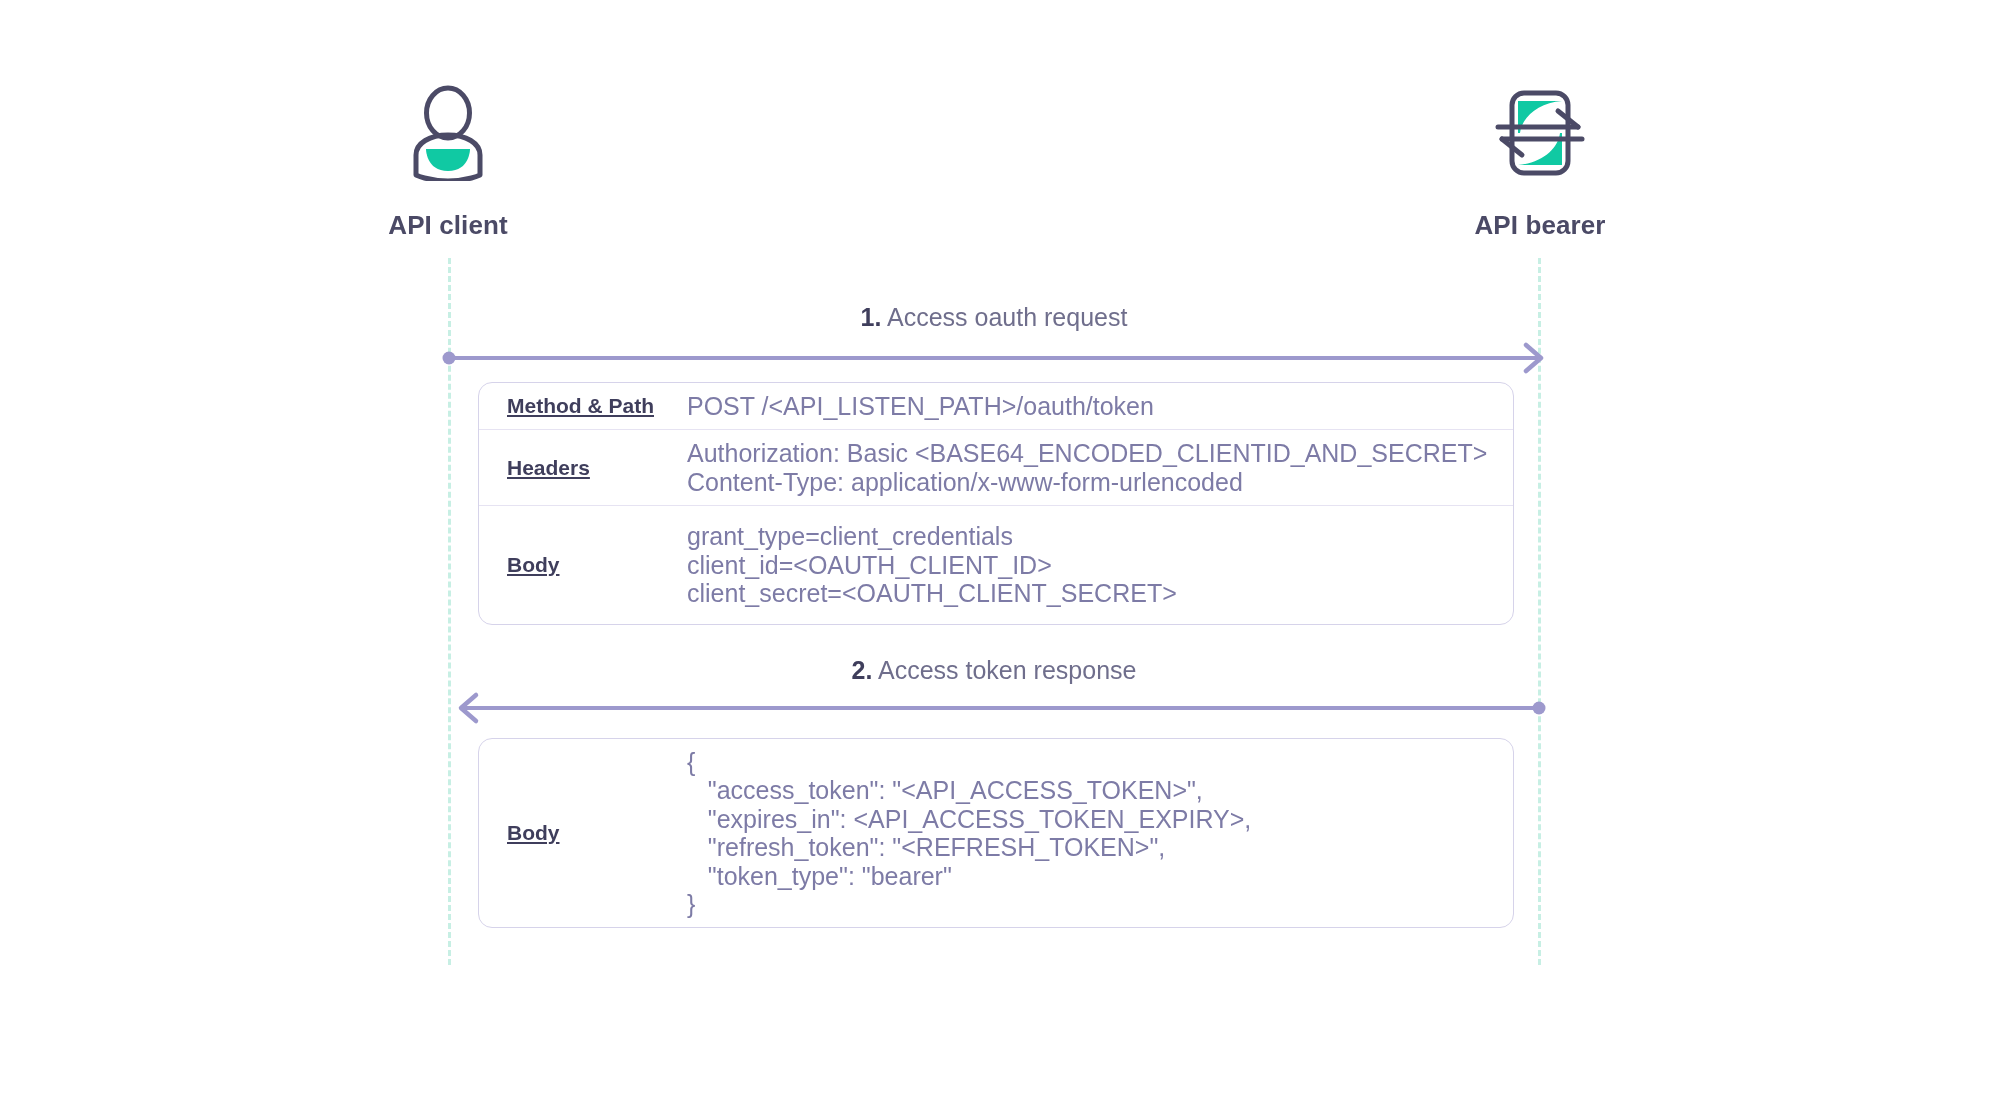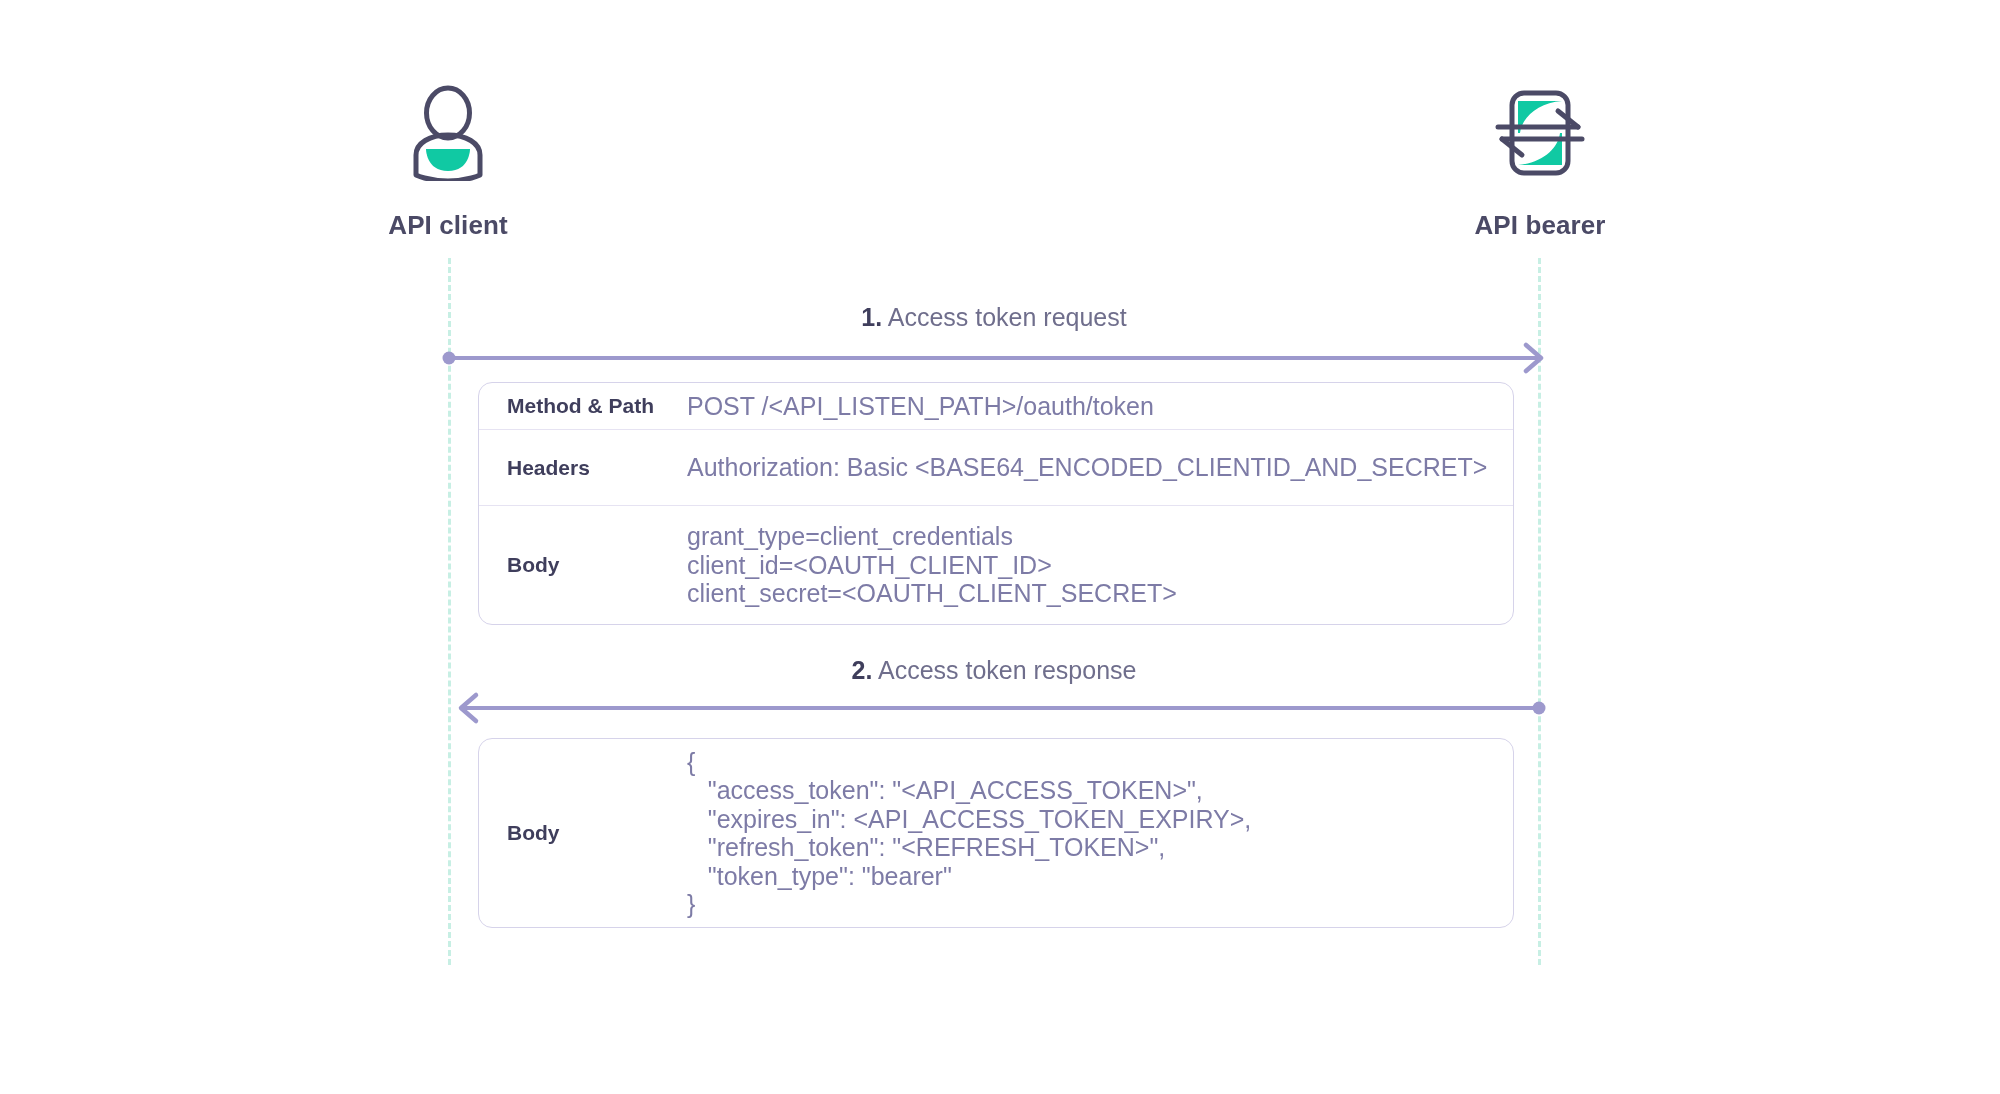--- a/index.html
+++ b/index.html
@@ -84,20 +84,21 @@
   .row:last-child {
     border-bottom: none;
   }
   .row .cell-label {
     flex: 0 0 208px;
     padding-left: 28px;
     box-sizing: border-box;
     font-size: 21px;
     font-weight: bold;
     color: #3f3e5c;
+    text-decoration: underline;
   }
   .row .cell-value {
     flex: 1 1 auto;
     padding-right: 20px;
     box-sizing: border-box;
     font-size: 25px;
     color: #7d7ba6;
     line-height: 28.5px;
   }
   .cell-value .vline {
@@ -149,21 +150,21 @@
       </svg>
     </div>
     <div class="p-label">API bearer</div>
   </div>
 
   <div class="lifeline" style="left:448px; top:258px; height:707px;"></div>
   <div class="lifeline" style="left:1538px; top:258px; height:707px;"></div>
 
   <div class="msg-label" style="left:448px; top:303px; width:1092px;">
     <span class="num">1.</span>
-    <span>Access token request</span>
+    <span>Access oauth request</span>
   </div>
 
   <svg class="arrow-svg" style="left:440px; top:343px;" width="1116" height="30">
     <circle cx="9" cy="15" r="6.5" fill="#9d99cd"></circle>
     <line x1="9" y1="15" x2="1100" y2="15" stroke="#9d99cd" stroke-width="4"></line>
     <path d="M 1086 2 L 1101 15 L 1086 28" fill="none" stroke="#9d99cd" stroke-width="4.5" stroke-linecap="round" stroke-linejoin="round"></path>
   </svg>
 
   <div class="card" style="left:478px; top:382px; width:1036px; height:243px;">
 
@@ -171,20 +172,21 @@
       <div class="cell-label">Method &amp; Path</div>
       <div class="cell-value">
         <span class="vline">POST /&lt;API_LISTEN_PATH&gt;/oauth/token</span>
       </div>
     </div>
 
     <div class="row" style="height:76px;">
       <div class="cell-label">Headers</div>
       <div class="cell-value">
         <span class="vline">Authorization: Basic &lt;BASE64_ENCODED_CLIENTID_AND_SECRET&gt;</span>
+        <span class="vline">Content-Type: application/x-www-form-urlencoded</span>
       </div>
     </div>
 
     <div class="row" style="height:118px;">
       <div class="cell-label">Body</div>
       <div class="cell-value">
         <span class="vline">grant_type=client_credentials</span>
         <span class="vline">client_id=&lt;OAUTH_CLIENT_ID&gt;</span>
         <span class="vline">client_secret=&lt;OAUTH_CLIENT_SECRET&gt;</span>
       </div>

